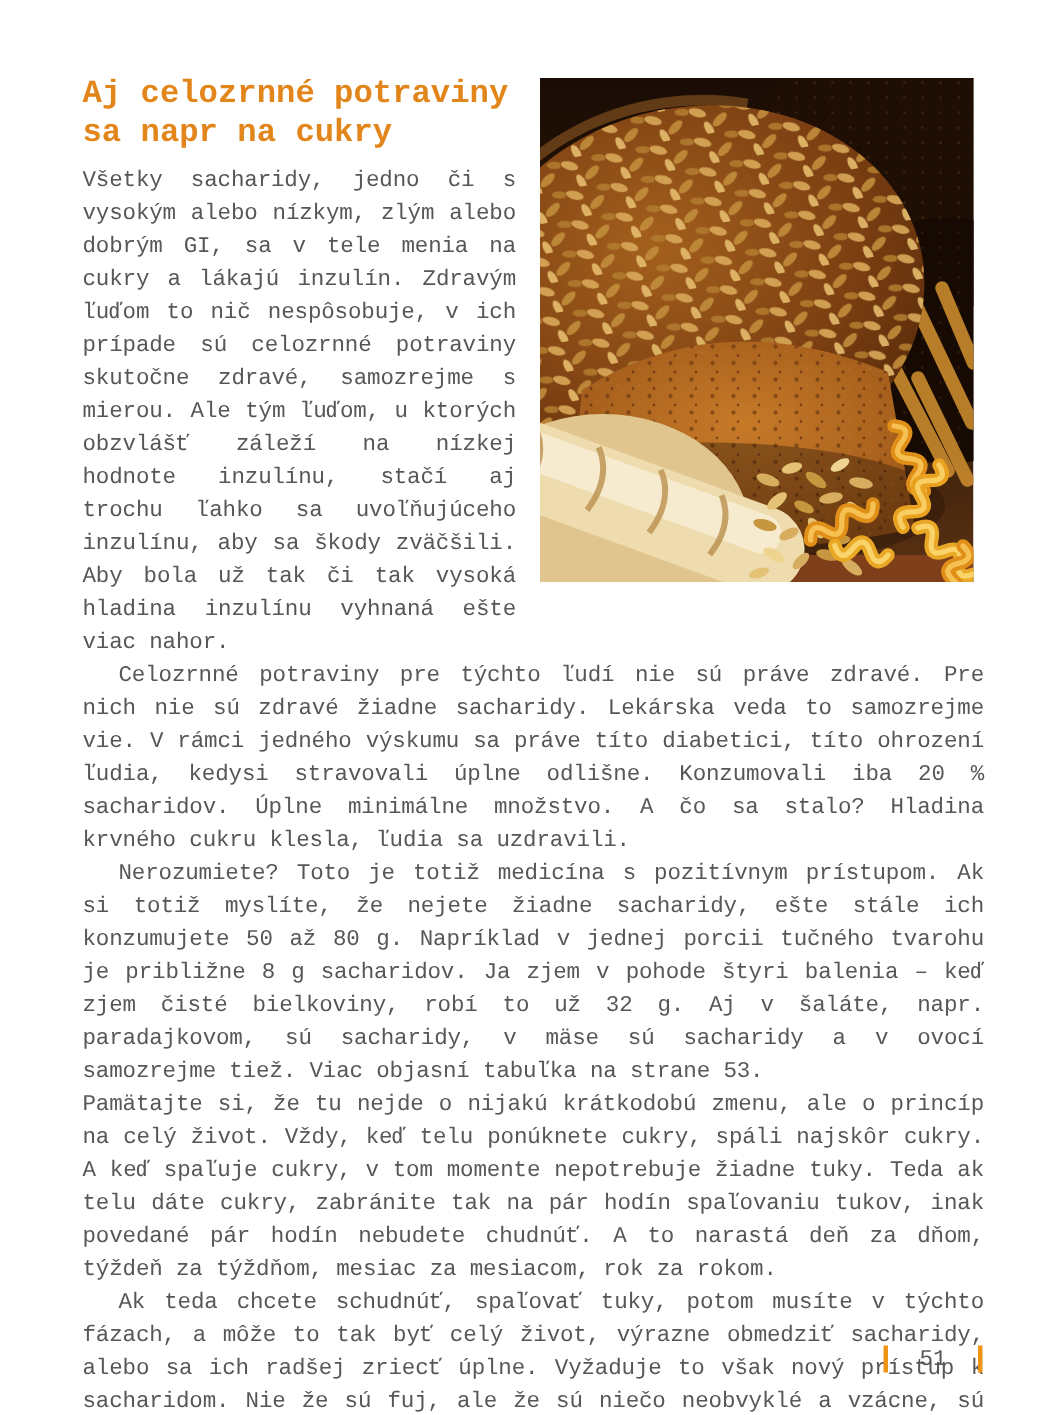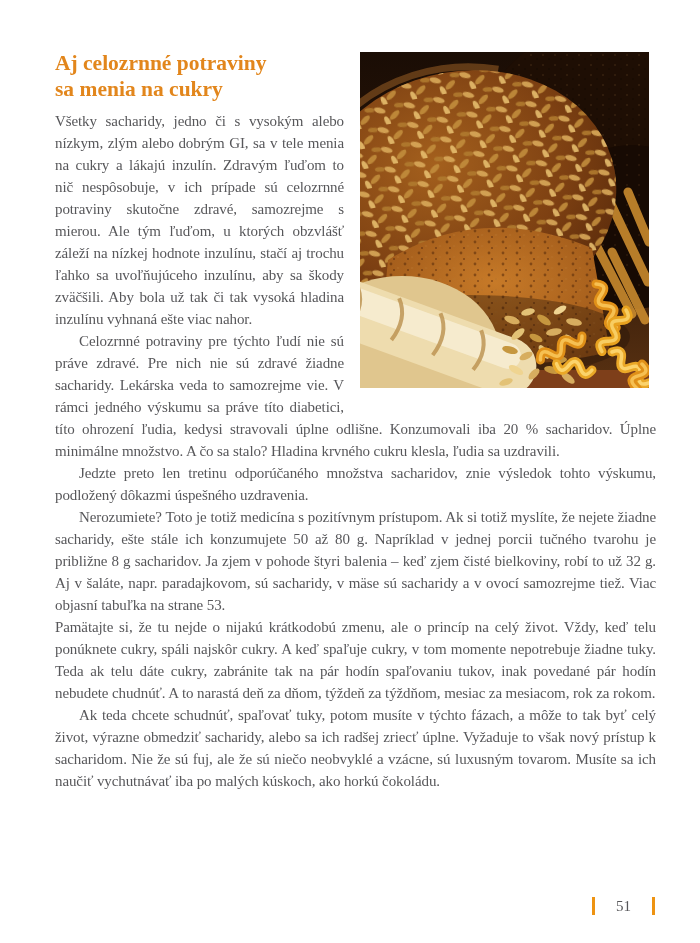--- a/index.html
+++ b/index.html
@@ -1,21 +1,21 @@
 <!DOCTYPE html>
 <html><head>
 <meta charset="utf-8">
 <style>
   html, body { margin: 0; padding: 0; background: #ffffff; }
   .page {
     position: relative;
     width: 700px;
     height: 943px;
     background: #ffffff;
-    font-family: Liberation Serif, serif;
+    font-family: Liberation Mono, monospace;
     color: #57575a;
     overflow: hidden;
   }
   .content {
     position: absolute;
     left: 55px;
     top: 50px;
     width: 601px;
   }
   .photo-wrap {
@@ -185,25 +185,24 @@
             <path d="M0 0 q11 6 0 12 q-11 6 0 12 q11 6 0 12" stroke="#f6c052" stroke-width="3.5"></path>
           </g>
           <g transform="translate(232 318) rotate(100)">
             <path d="M0 0 q11 6 0 12 q-11 6 0 12 q11 6 0 12" stroke="#eaa827" stroke-width="9"></path>
             <path d="M0 0 q11 6 0 12 q-11 6 0 12 q11 6 0 12" stroke="#fbd36b" stroke-width="3.5"></path>
           </g>
         </g>
       </svg>
     </div>
 
-    <h1><span>Aj celozrnné potraviny</span><br><span>sa menia na cukry</span></h1>
+    <h1><span>Aj celozrnné potraviny</span><br><span>sa napr na cukry</span></h1>
 
     <p>Všetky sacharidy, jedno či s vysokým alebo nízkym, zlým alebo dobrým GI, sa v tele menia na cukry a lákajú inzulín. Zdravým ľuďom to nič nespôsobuje, v ich prípade sú celozrnné potraviny skutočne zdravé, samozrejme s mierou. Ale tým ľuďom, u ktorých obzvlášť záleží na nízkej hodnote inzulínu, stačí aj trochu ľahko sa uvoľňujúceho inzulínu, aby sa škody zväčšili. Aby bola už tak či tak vysoká hladina inzulínu vyhnaná ešte viac nahor.</p>
     <p class="indent">Celozrnné potraviny pre týchto ľudí nie sú práve zdravé. Pre nich nie sú zdravé žiadne sacharidy. Lekárska veda to samozrejme vie. V rámci jedného výskumu sa práve títo diabetici, títo ohrození ľudia, kedysi stravovali úplne odlišne. Konzumovali iba 20 % sacharidov. Úplne minimálne množstvo. A čo sa stalo? Hladina krvného cukru klesla, ľudia sa uzdravili.</p>
-    <p class="indent">Jedzte preto len tretinu odporúčaného množstva sacharidov, znie výsledok tohto výskumu, podložený dôkazmi úspešného uzdravenia.</p>
 
     <p class="indent">Nerozumiete? Toto je totiž medicína s pozitívnym prístupom. Ak si totiž myslíte, že nejete žiadne sacharidy, ešte stále ich konzumujete 50 až 80 g. Napríklad v jednej porcii tučného tvarohu je približne 8 g sacharidov. Ja zjem v pohode štyri balenia – keď zjem čisté bielkoviny, robí to už 32 g. Aj v šaláte, napr. paradajkovom, sú sacharidy, v mäse sú sacharidy a v ovocí samozrejme tiež. Viac objasní tabuľka na strane 53.</p>
 
     <p>Pamätajte si, že tu nejde o nijakú krátkodobú zmenu, ale o princíp na celý život. Vždy, keď telu ponúknete cukry, spáli najskôr cukry. A keď spaľuje cukry, v tom momente nepotrebuje žiadne tuky. Teda ak telu dáte cukry, zabránite tak na pár hodín spaľovaniu tukov, inak povedané pár hodín nebudete chudnúť. A to narastá deň za dňom, týždeň za týždňom, mesiac za mesiacom, rok za rokom.</p>
     <p class="indent">Ak teda chcete schudnúť, spaľovať tuky, potom musíte v týchto fázach, a môže to tak byť celý život, výrazne obmedziť sacharidy, alebo sa ich radšej zriecť úplne. Vyžaduje to však nový prístup k sacharidom. Nie že sú fuj, ale že sú niečo neobvyklé a vzácne, sú luxusným tovarom. Musíte sa ich naučiť vychutnávať iba po malých kúskoch, ako horkú čokoládu.</p>
 
   </div>
 
   <div class="footer">
     <span class="bar"></span>

